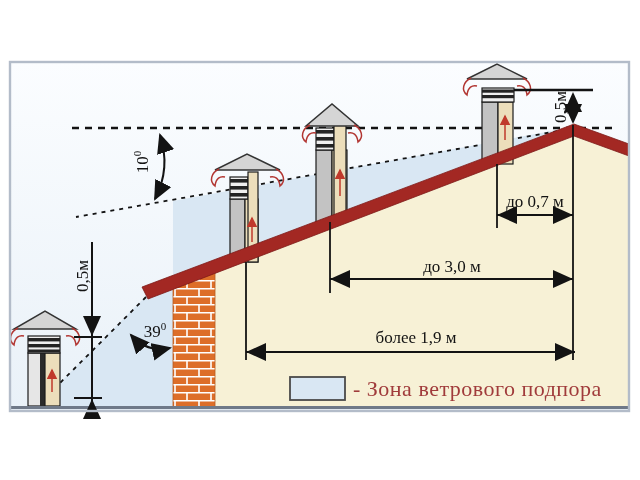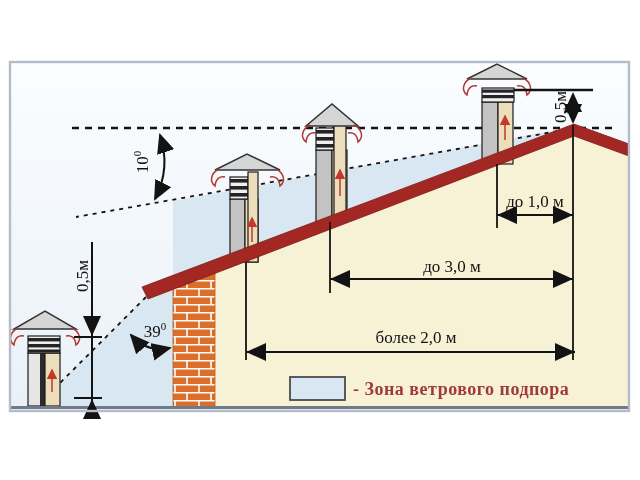--- a/index.html
+++ b/index.html
@@ -3,21 +3,21 @@
 <meta charset="utf-8">
 <style>
   html,body{margin:0;padding:0;background:#ffffff;}
   .page{position:relative;width:640px;height:480px;background:#ffffff;overflow:hidden;
         font-family:"Liberation Serif",serif;}
   .canvas{position:absolute;left:0;top:0;}
   .lbl{position:absolute;white-space:nowrap;font-size:17px;color:#131313;
        transform:translate(-50%,-50%);line-height:1;}
   .lbl sup{font-size:11px;line-height:0;}
   .rot{transform:translate(-50%,-50%) rotate(-90deg);}
-  .legend-text{position:absolute;white-space:nowrap;font-size:18px;font-weight:bold;
+  .legend-text{position:absolute;white-space:nowrap;font-size:22px;font-weight:normal;
        color:#a03b3b;transform:translate(0,-50%);letter-spacing:.5px;}
 </style>
 </head>
 <body>
 
 <div class="page">
 
 <svg class="canvas" width="640" height="480" viewBox="0 0 640 480">
   <defs>
     <linearGradient id="skyGrad" x1="0" y1="0" x2="0" y2="1">
@@ -159,21 +159,21 @@
 </svg>
 
 <div class="lbl rot" style="left:142px;top:162px;"><span>10</span><sup>0</sup></div>
 
 <div class="lbl" style="left:155px;top:331px;"><span>39</span><sup>0</sup></div>
 
 <div class="lbl rot" style="left:560px;top:107px;">0,5м</div>
 
 <div class="lbl rot" style="left:82px;top:276px;">0,5м</div>
 
-<div class="lbl" style="left:535px;top:201px;">до 1,0 м</div>
+<div class="lbl" style="left:535px;top:201px;">до 0,7 м</div>
 
 <div class="lbl" style="left:452px;top:266px;text-align:center;">до 3,0 м</div>
 
-<div class="lbl" style="left:416px;top:337px;">более 2,0 м</div>
+<div class="lbl" style="left:416px;top:337px;">более 1,9 м</div>
 
 <div class="legend-text" style="left:353px;top:389px;">- Зона ветрового подпора</div>
 
 </div>
 
 </body></html>

